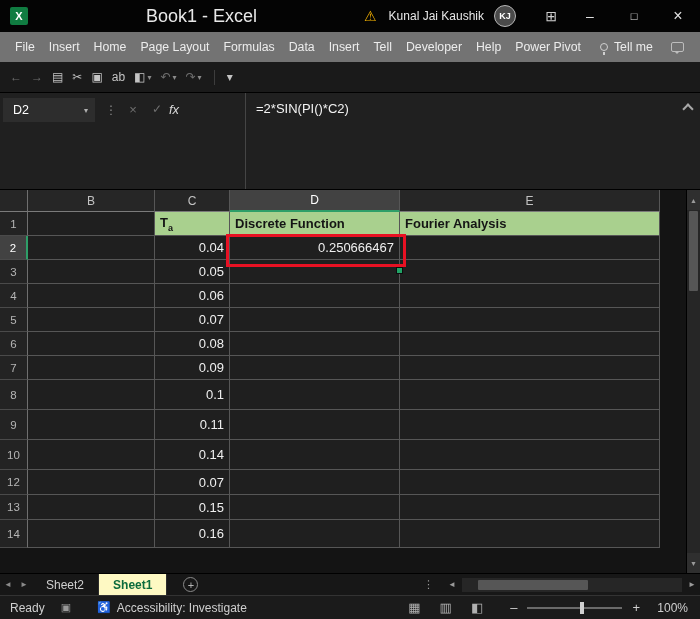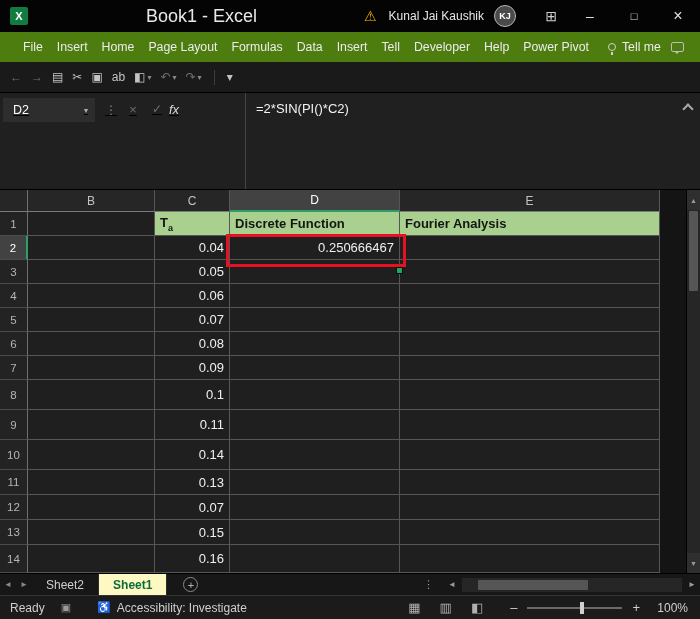--- a/index.html
+++ b/index.html
@@ -15,41 +15,41 @@
   .tb-spacer { flex:1; }
   .warn { color:#ffb900; font-size:14px; margin-right:12px; }
   .tb-user { color:#e8e8e8; font-size:12px; white-space:nowrap; margin-right:10px; }
   .avatar { width:22px; height:22px; border-radius:50%; background:#4a4a4a; border:1px solid #b5b5b5;
     color:#fff; font-size:9px; font-weight:bold; display:flex; align-items:center; justify-content:center; margin-right:18px; }
   .tb-ribbonopt { color:#d0d0d0; font-size:14px; width:34px; text-align:center; }
   .winbtn { width:44px; height:32px; display:flex; align-items:center; justify-content:center; color:#e0e0e0; }
   .winbtn.min { font-size:14px; } .winbtn.max { font-size:11px; } .winbtn.close { font-size:16px; }
 
   
-  .menubar { height:30px; background:#4d7c0f; display:flex; align-items:center; flex:0 0 auto; padding-left:16px; }
+  .menubar { height:30px; background:#737373; display:flex; align-items:center; flex:0 0 auto; padding-left:8px; }
   .mtab { color:#ececec; font-size:12.3px; padding:0 7px; white-space:nowrap; }
   .tellme { display:flex; align-items:center; margin-left:12px; }
   .bulb { width:8px; height:8px; border:1px solid #d0d0d0; border-radius:50%; position:relative; margin-right:6px; }
   .bulb::after { content:""; position:absolute; left:2px; top:8px; width:2px; height:3px; background:#d0d0d0; }
   .tellme-label { color:#ececec; font-size:12.3px; }
   .comment-ic { width:13px; height:10px; border:1px solid #bdbdbd; border-radius:2px; position:relative;
     margin-left:auto; margin-right:16px; }
   .comment-ic::after { content:""; position:absolute; left:2px; bottom:-6px; border:3px solid transparent; border-top-color:#bdbdbd; }
 
   
   .qat { height:30px; background:#1a1a1a; display:flex; align-items:center; flex:0 0 auto; padding-left:10px; gap:9px; }
   .qic { color:#c4c4c4; font-size:12px; display:flex; align-items:center; }
   .qic.dim { color:#6f6f6f; }
   .qcaret { color:#8a8a8a; font-size:8px; margin-left:2px; }
   .qsep { width:1px; height:15px; background:#3d3d3d; margin:0 3px; }
 
   
   .fbar { height:98px; background:#202020; border-top:1px solid #000; border-bottom:1px solid #000;
     display:flex; position:relative; flex:0 0 auto; }
-  .fbar-left { width:246px; border-right:1px solid #454545; display:flex; align-items:flex-start; padding-top:5px; flex:0 0 auto;text-decoration:underline; }
+  .fbar-left { width:246px; border-right:1px solid #454545; display:flex; align-items:flex-start; padding-top:5px; flex:0 0 auto; }
   .namebox { width:92px; height:24px; margin-left:3px; background:#2d2d2d; display:flex; align-items:center;
     justify-content:space-between; padding:0 7px 0 10px; color:#fff; font-size:12.5px; }
   .nb-caret { color:#b0b0b0; font-size:8px; }
   .fdots { color:#8a8a8a; font-size:12px; margin:5px 4px 0 10px; }
   .fbtn { width:24px; text-align:center; margin-top:4px; font-size:13px; color:#6f6f6f; }
   .fbtn.ok { font-size:12px; }
   .fx { color:#d8d8d8; font-style:italic; font-size:13px; margin-top:4px; }
   .fbar-right { flex:1; padding:8px 24px 0 10px; color:#f2f2f2; font-size:13px; }
   .fcollapse { position:absolute; right:8px; top:12px; width:8px; height:8px;
     border-top:2px solid #a8a8a8; border-right:2px solid #a8a8a8; transform:rotate(-45deg); }
@@ -276,27 +276,20 @@
       </div>
 
       <div class="r h30">
         <div class="c rh">10</div>
         <div class="c cb"></div>
         <div class="c cc num">0.14</div>
         <div class="c cd"></div>
         <div class="c ce"></div>
       </div>
 
-      <div class="r h25">
-        <div class="c rh">11</div>
-        <div class="c cb"></div>
-        <div class="c cc num">0.13</div>
-        <div class="c cd"></div>
-        <div class="c ce"></div>
-      </div>
 
       <div class="r h25">
         <div class="c rh">12</div>
         <div class="c cb"></div>
         <div class="c cc num">0.07</div>
         <div class="c cd"></div>
         <div class="c ce"></div>
       </div>
 
       <div class="r h25">

